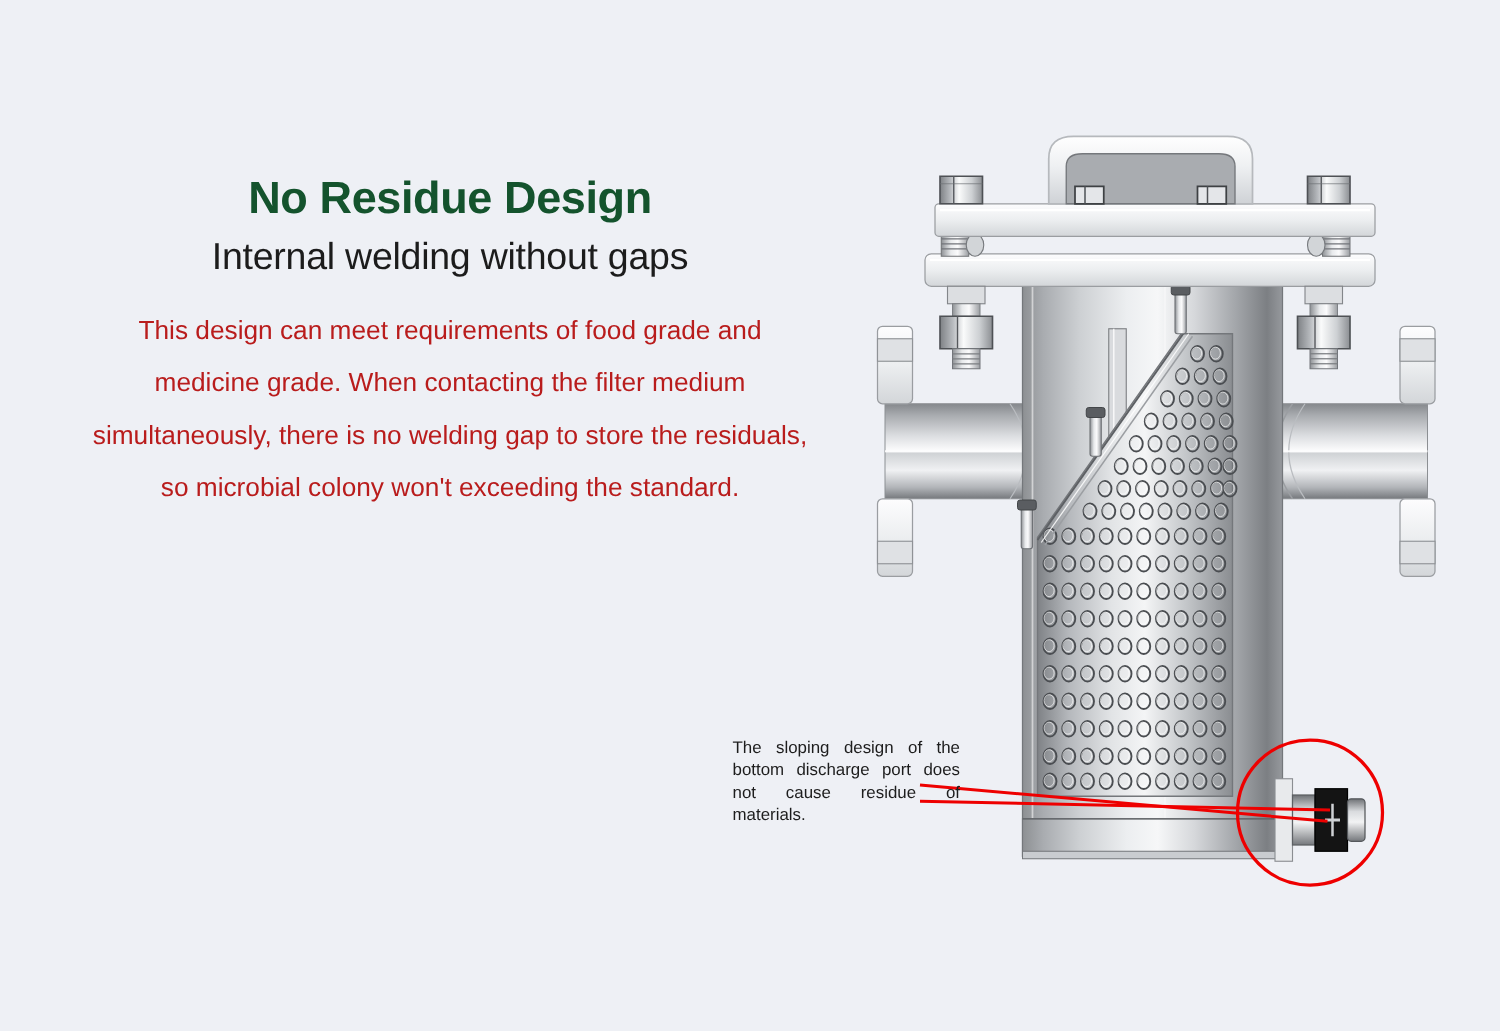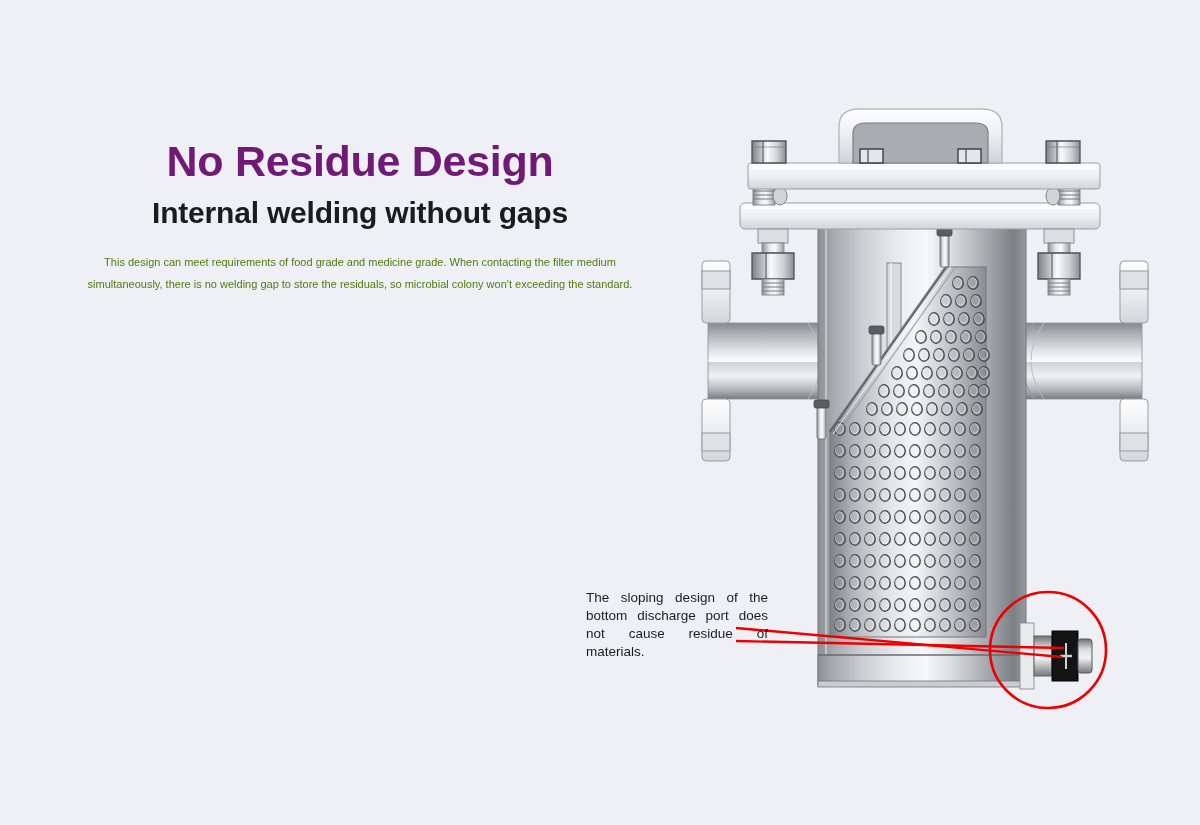--- a/index.html
+++ b/index.html
@@ -18,38 +18,38 @@
 
   
   #text-panel {
     position: absolute;
     left: 60px;
     top: 140px;
     width: 600px;
     text-align: center;
   }
   #headline {
-    font-size: 43px;
+    font-size: 36px;
     font-weight: bold;
-    color: #701a75;
+    color: #14532d;
     letter-spacing: -0.3px;
     line-height: 1.0;
     margin: 0 0 14px 0;
   }
   #subhead {
     font-size: 30px;
-    font-weight: bold;
+    font-weight: normal;
     color: #1c1c1c;
     line-height: 1.05;
     margin: 0 0 22px 0;
     letter-spacing: -0.2px;
   }
   #bodycopy {
-    font-size: 11px;
-    color: #4d7c0f;
+    font-size: 21px;
+    color: #b91c1c;
     line-height: 2.0;
     margin: 4px;
     padding: 0 8px;
   }
 
   
   #callout {
     position: absolute;
     left: 586px;
     top: 545px;

